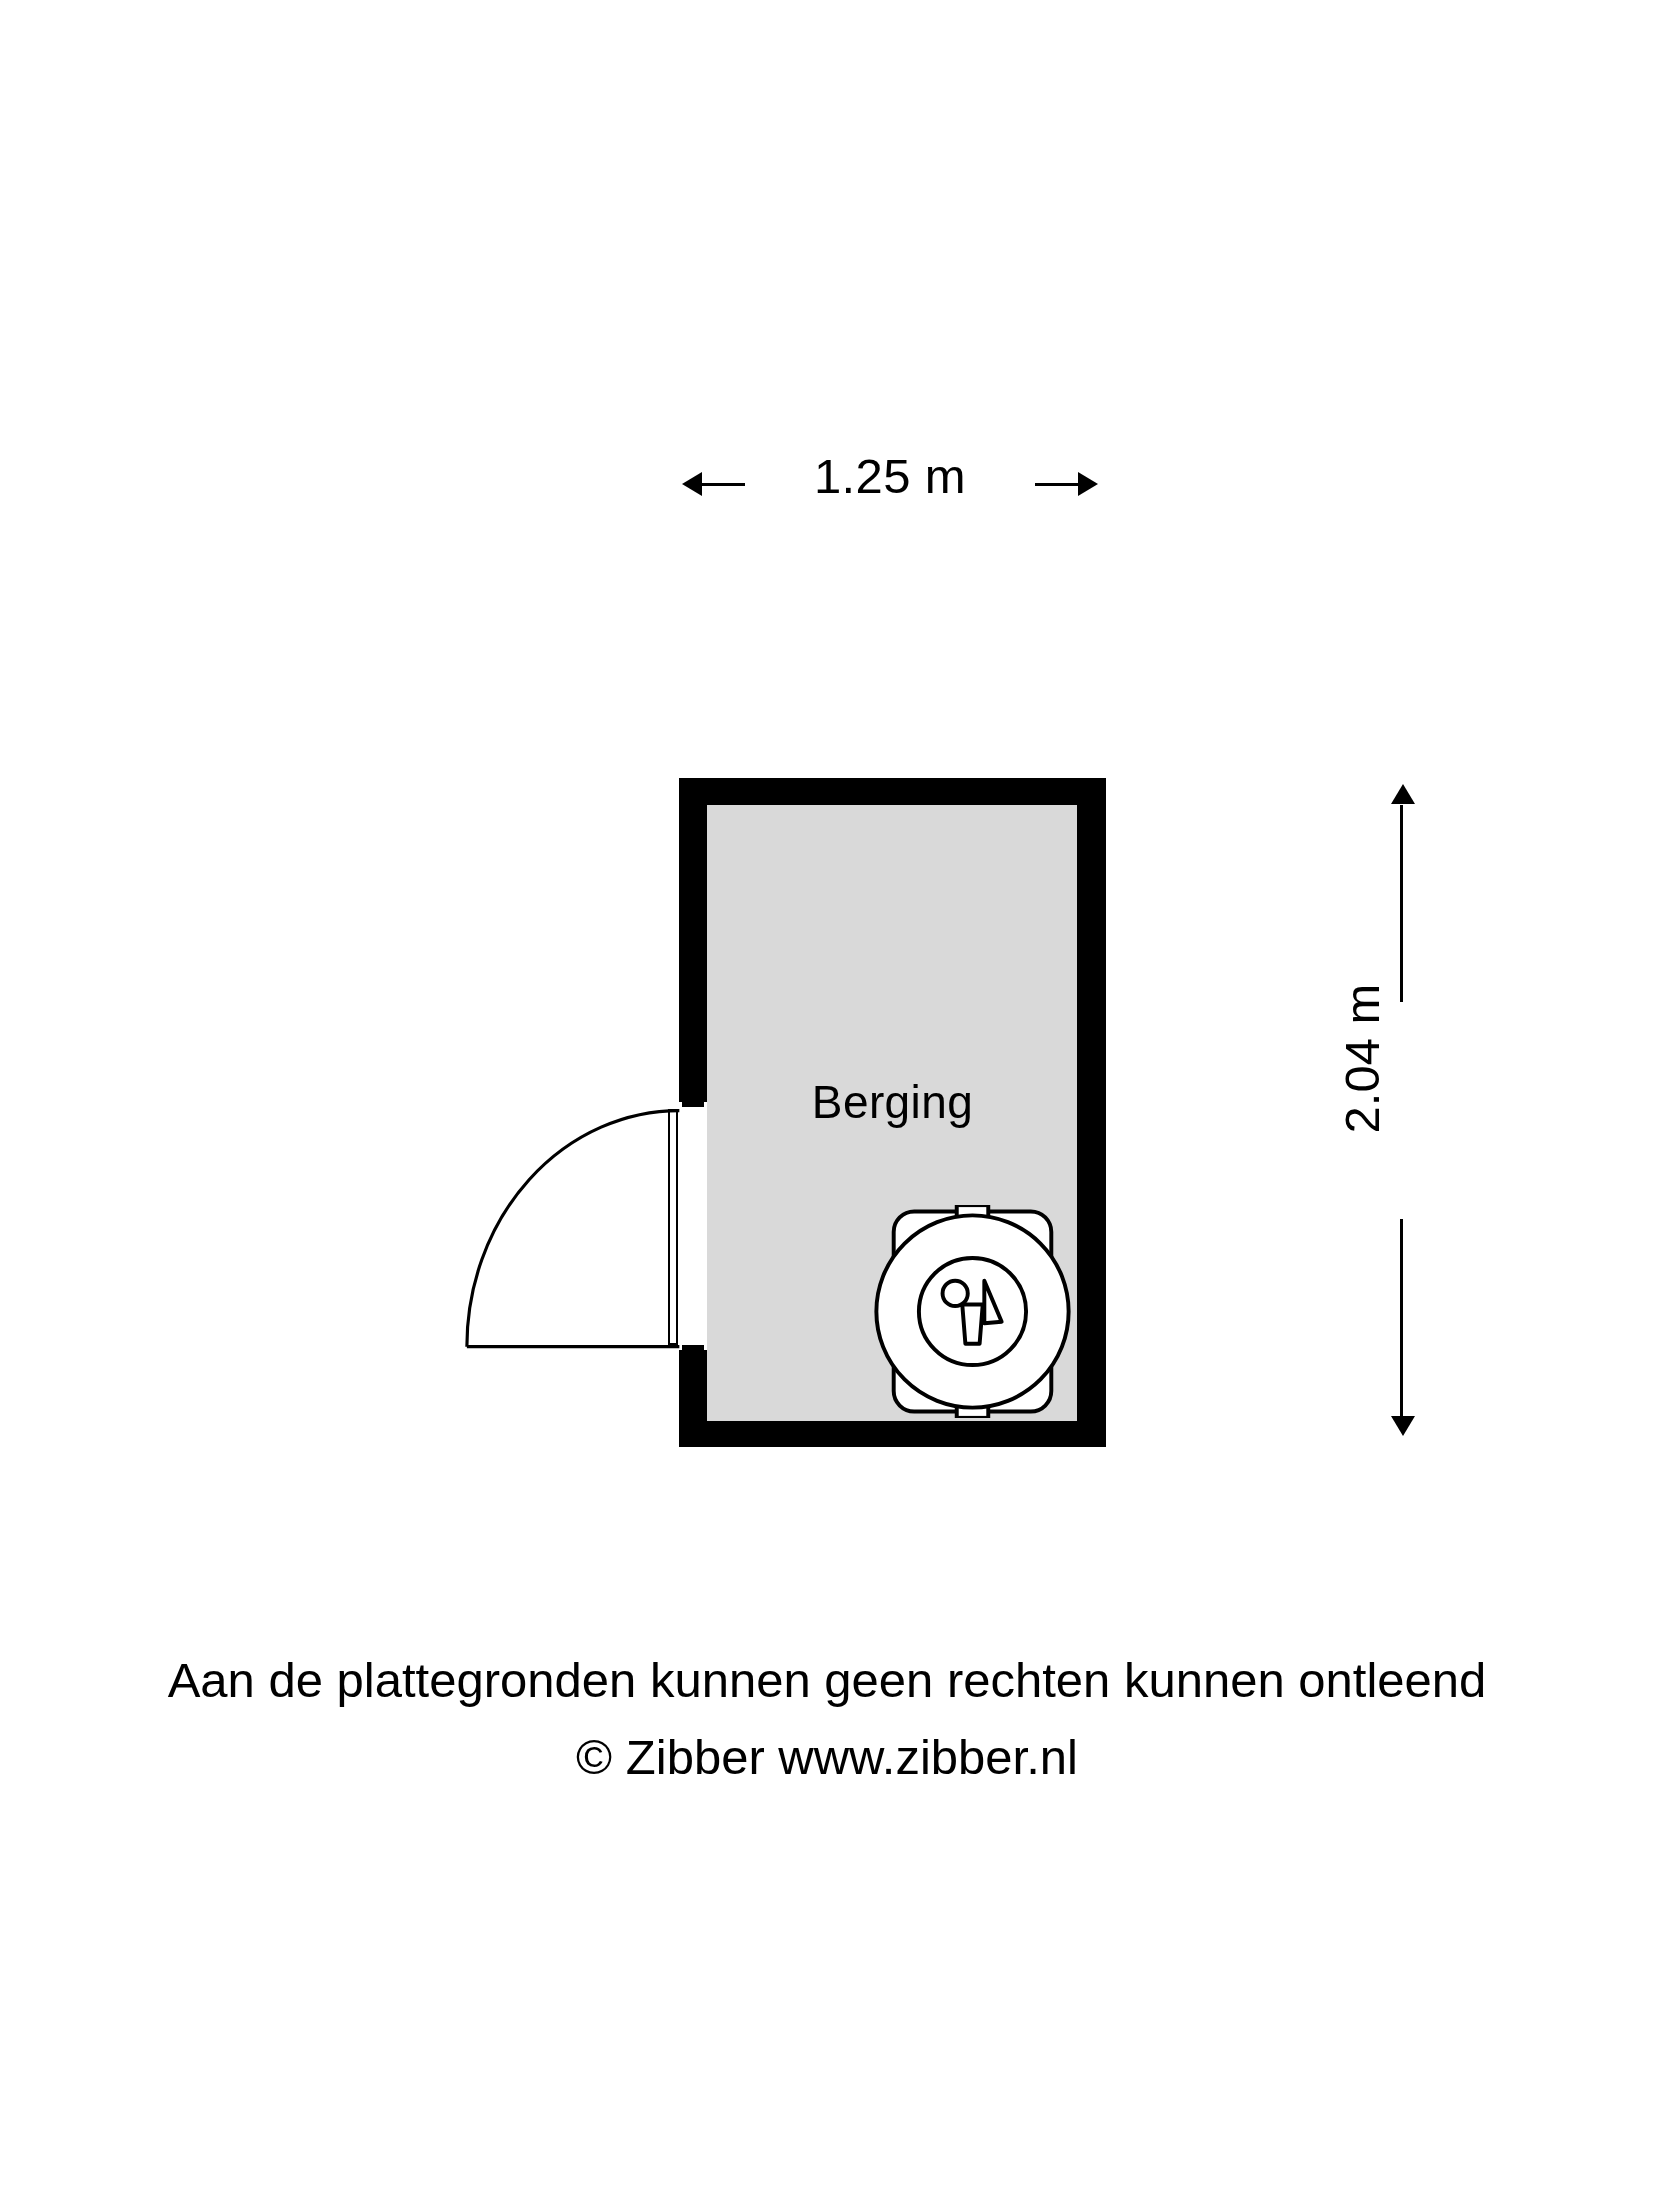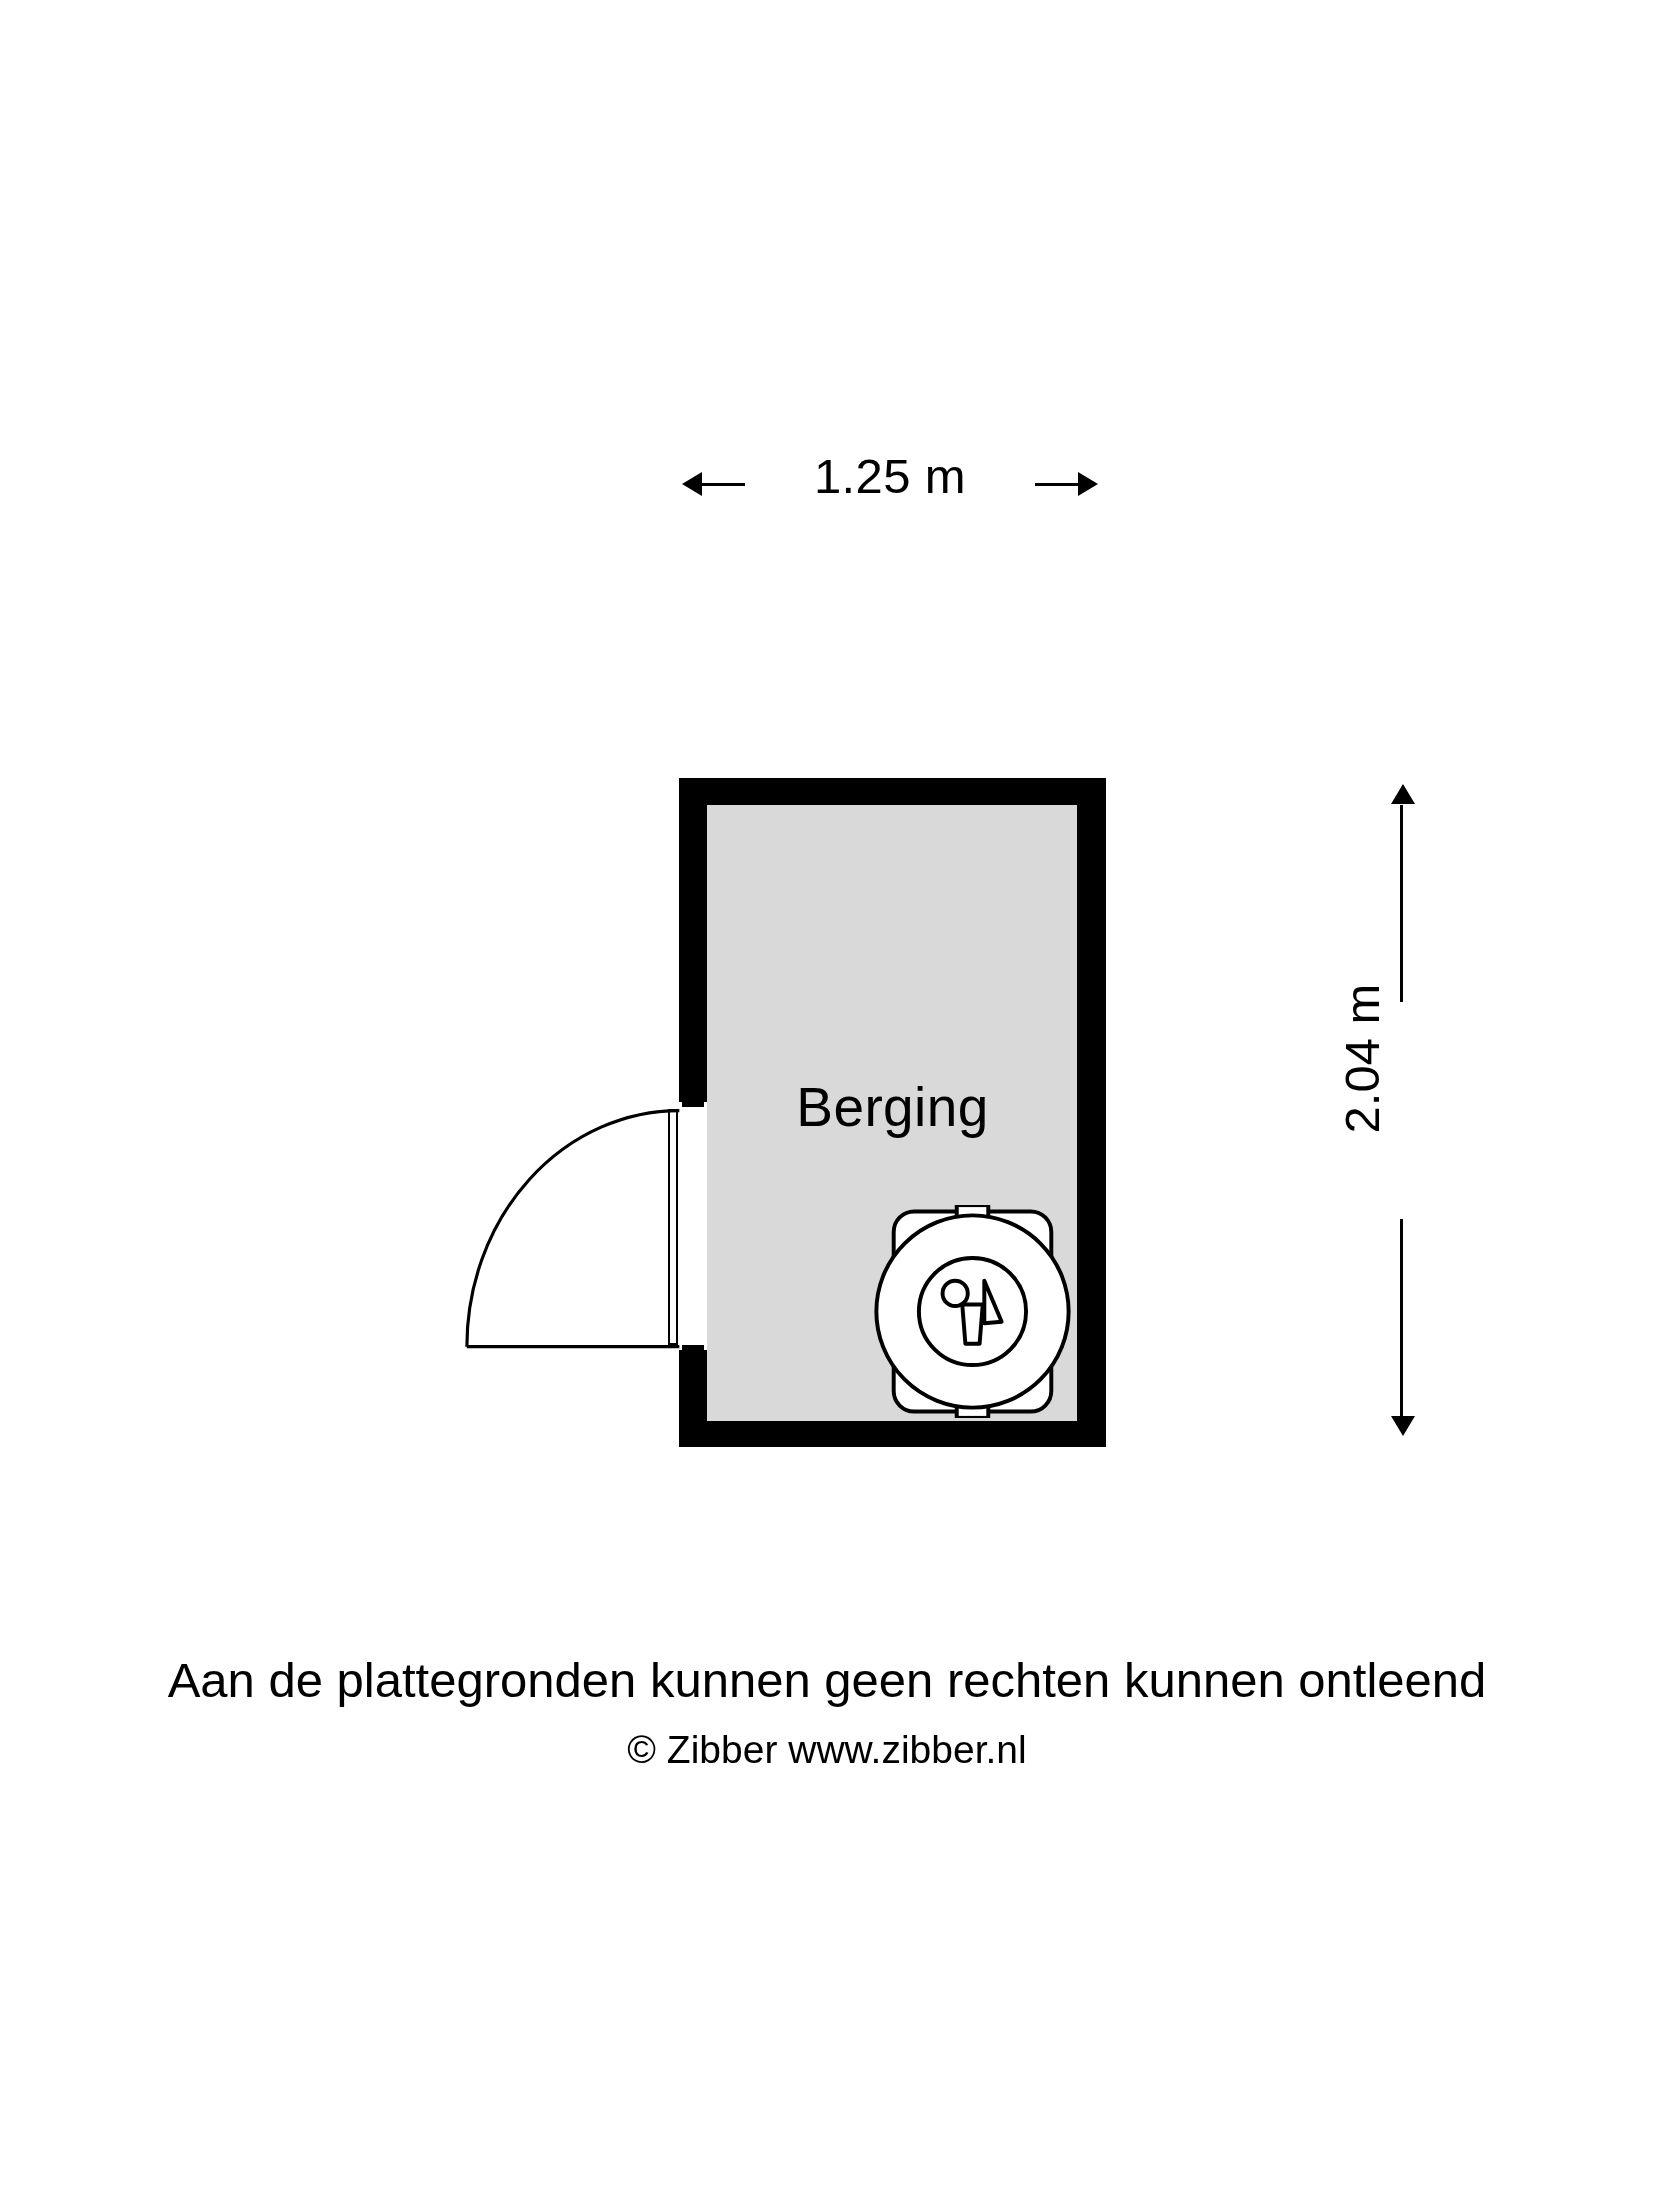--- a/index.html
+++ b/index.html
@@ -129,21 +129,21 @@
     width: 370px;
     height: 616px;
     background: #d9d9d9;
   }
   .room-label {
     position: absolute;
     left: 679px;
     top: 1075px;
     width: 427px;
     text-align: center;
-    font-size: 55px;
+    font-size: 46px;
     letter-spacing: 0.4px;
   }
 
   
   .door-gap {
     position: absolute;
     left: 679px;
     top: 1099px;
     width: 28px;
     height: 254px;
@@ -197,23 +197,24 @@
     top: 1646px;
     width: 1654px;
     text-align: center;
   }
   .footer .line1 {
     font-size: 49px;
     line-height: 69px;
     white-space: nowrap;
   }
   .footer .line2 {
-    font-size: 39px;
+    font-size: 49px;
     line-height: 69px;
     white-space: nowrap;
+    margin-top: 8px;
   }
 </style>
 </head>
 <body>
 
 <div id="plan-root">
 
   <div class="dim-top">
     <div class="dim-label">1.25 m</div>
     <div class="arrow-line left"></div>

